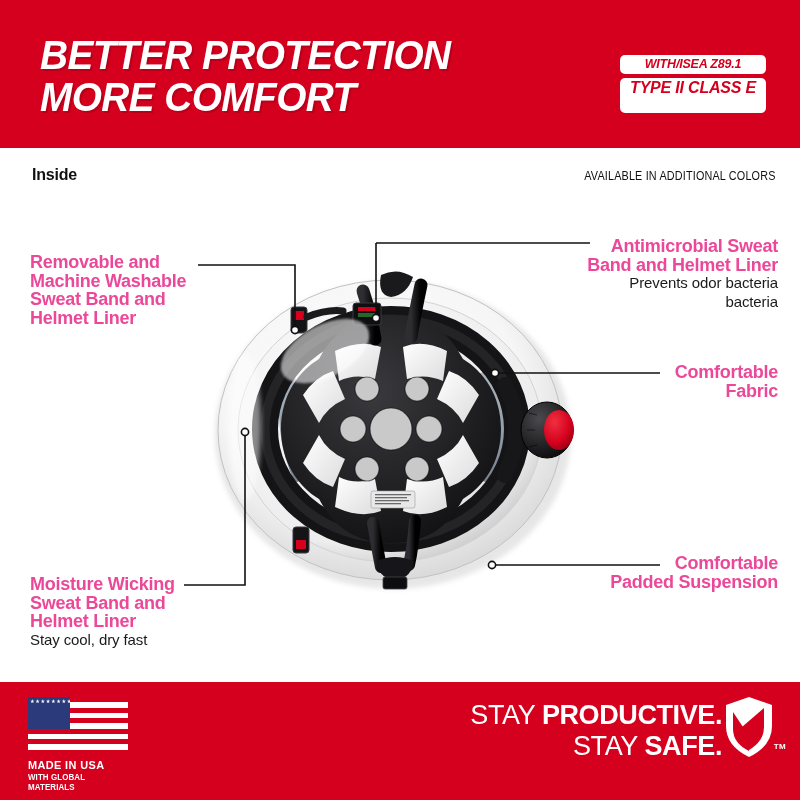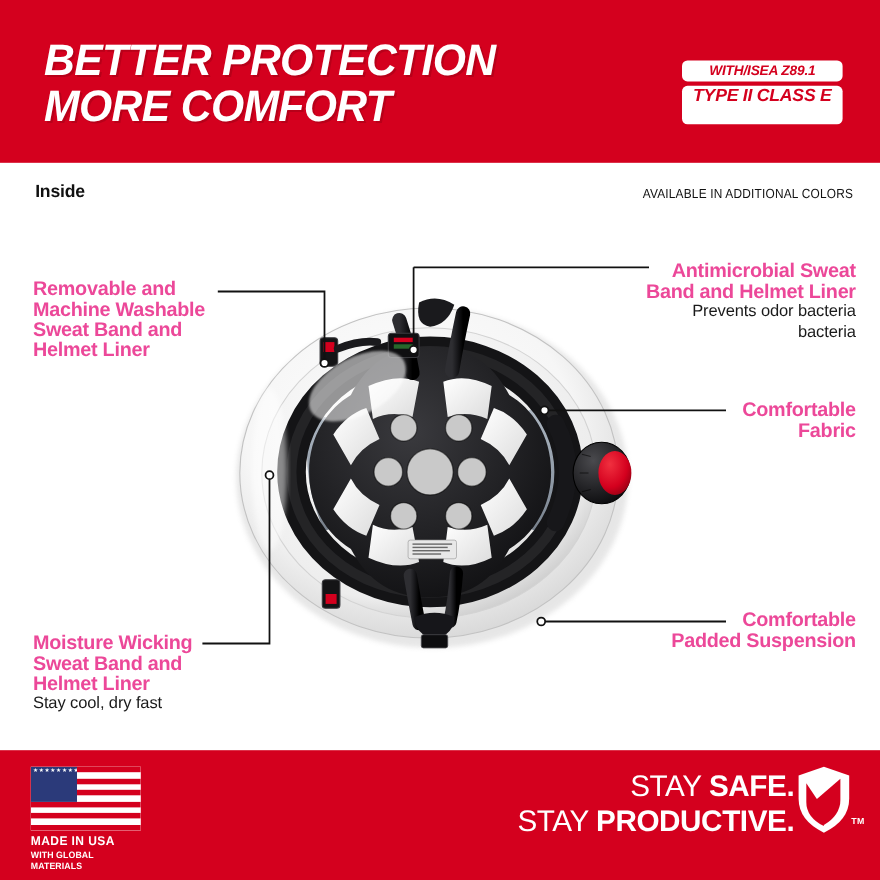--- a/index.html
+++ b/index.html
@@ -371,24 +371,24 @@
         <div class="stripe" style="top:52.7px"></div>
         <div class="canton"></div>
         <div class="stars">★★★★★★★★★★★★★★★★★★★★★★★★★★★★★★★★★★★★★★★★★★★★★★★★★★★★★★</div>
       </div>
       <div class="usa-line1">MADE IN USA</div>
       <div class="usa-line2">WITH GLOBAL MATERIALS</div>
     </div>
 
     <div class="tagline">
       <div class="tag-line">
-        <span class="tag-light">STAY </span><span class="tag-bold">SAFE.</span>
+        <span class="tag-light">STAY </span><span class="tag-bold">PRODUCTIVE.</span>
       </div>
       <div class="tag-line">
-        <span class="tag-light">STAY </span><span class="tag-bold">PRODUCTIVE.</span>
+        <span class="tag-light">STAY </span><span class="tag-bold">SAFE.</span>
       </div>
     </div>
 
     <svg id="shield-logo" viewBox="0 0 50 62">
       <path d="M25 1 L 48 9 L 48 30 Q 48 50 25 61 Q 2 50 2 30 L 2 9 Z" fill="#ffffff"></path>
       <path d="M9 16 L 9 33 Q 9 47 25 55 L 25 40 Z" fill="#d4001e"></path>
       <path d="M25 7 L 41 13 L 41 30 Q 41 43 25 52 L 25 40 L 41 13 Z" fill="#d4001e" opacity="0"></path>
       <path d="M25 8 L 42 14 L 42 31 Q 42 44 25 53 L 25 40 L 12 40 L 12 17 Z" fill="#ffffff" opacity="0"></path>
       <path d="M11 37 L 40 12 L 40 31 Q 40 45 25 54 Q 17 49 13 42 Z" fill="#d4001e"></path>
     </svg>

